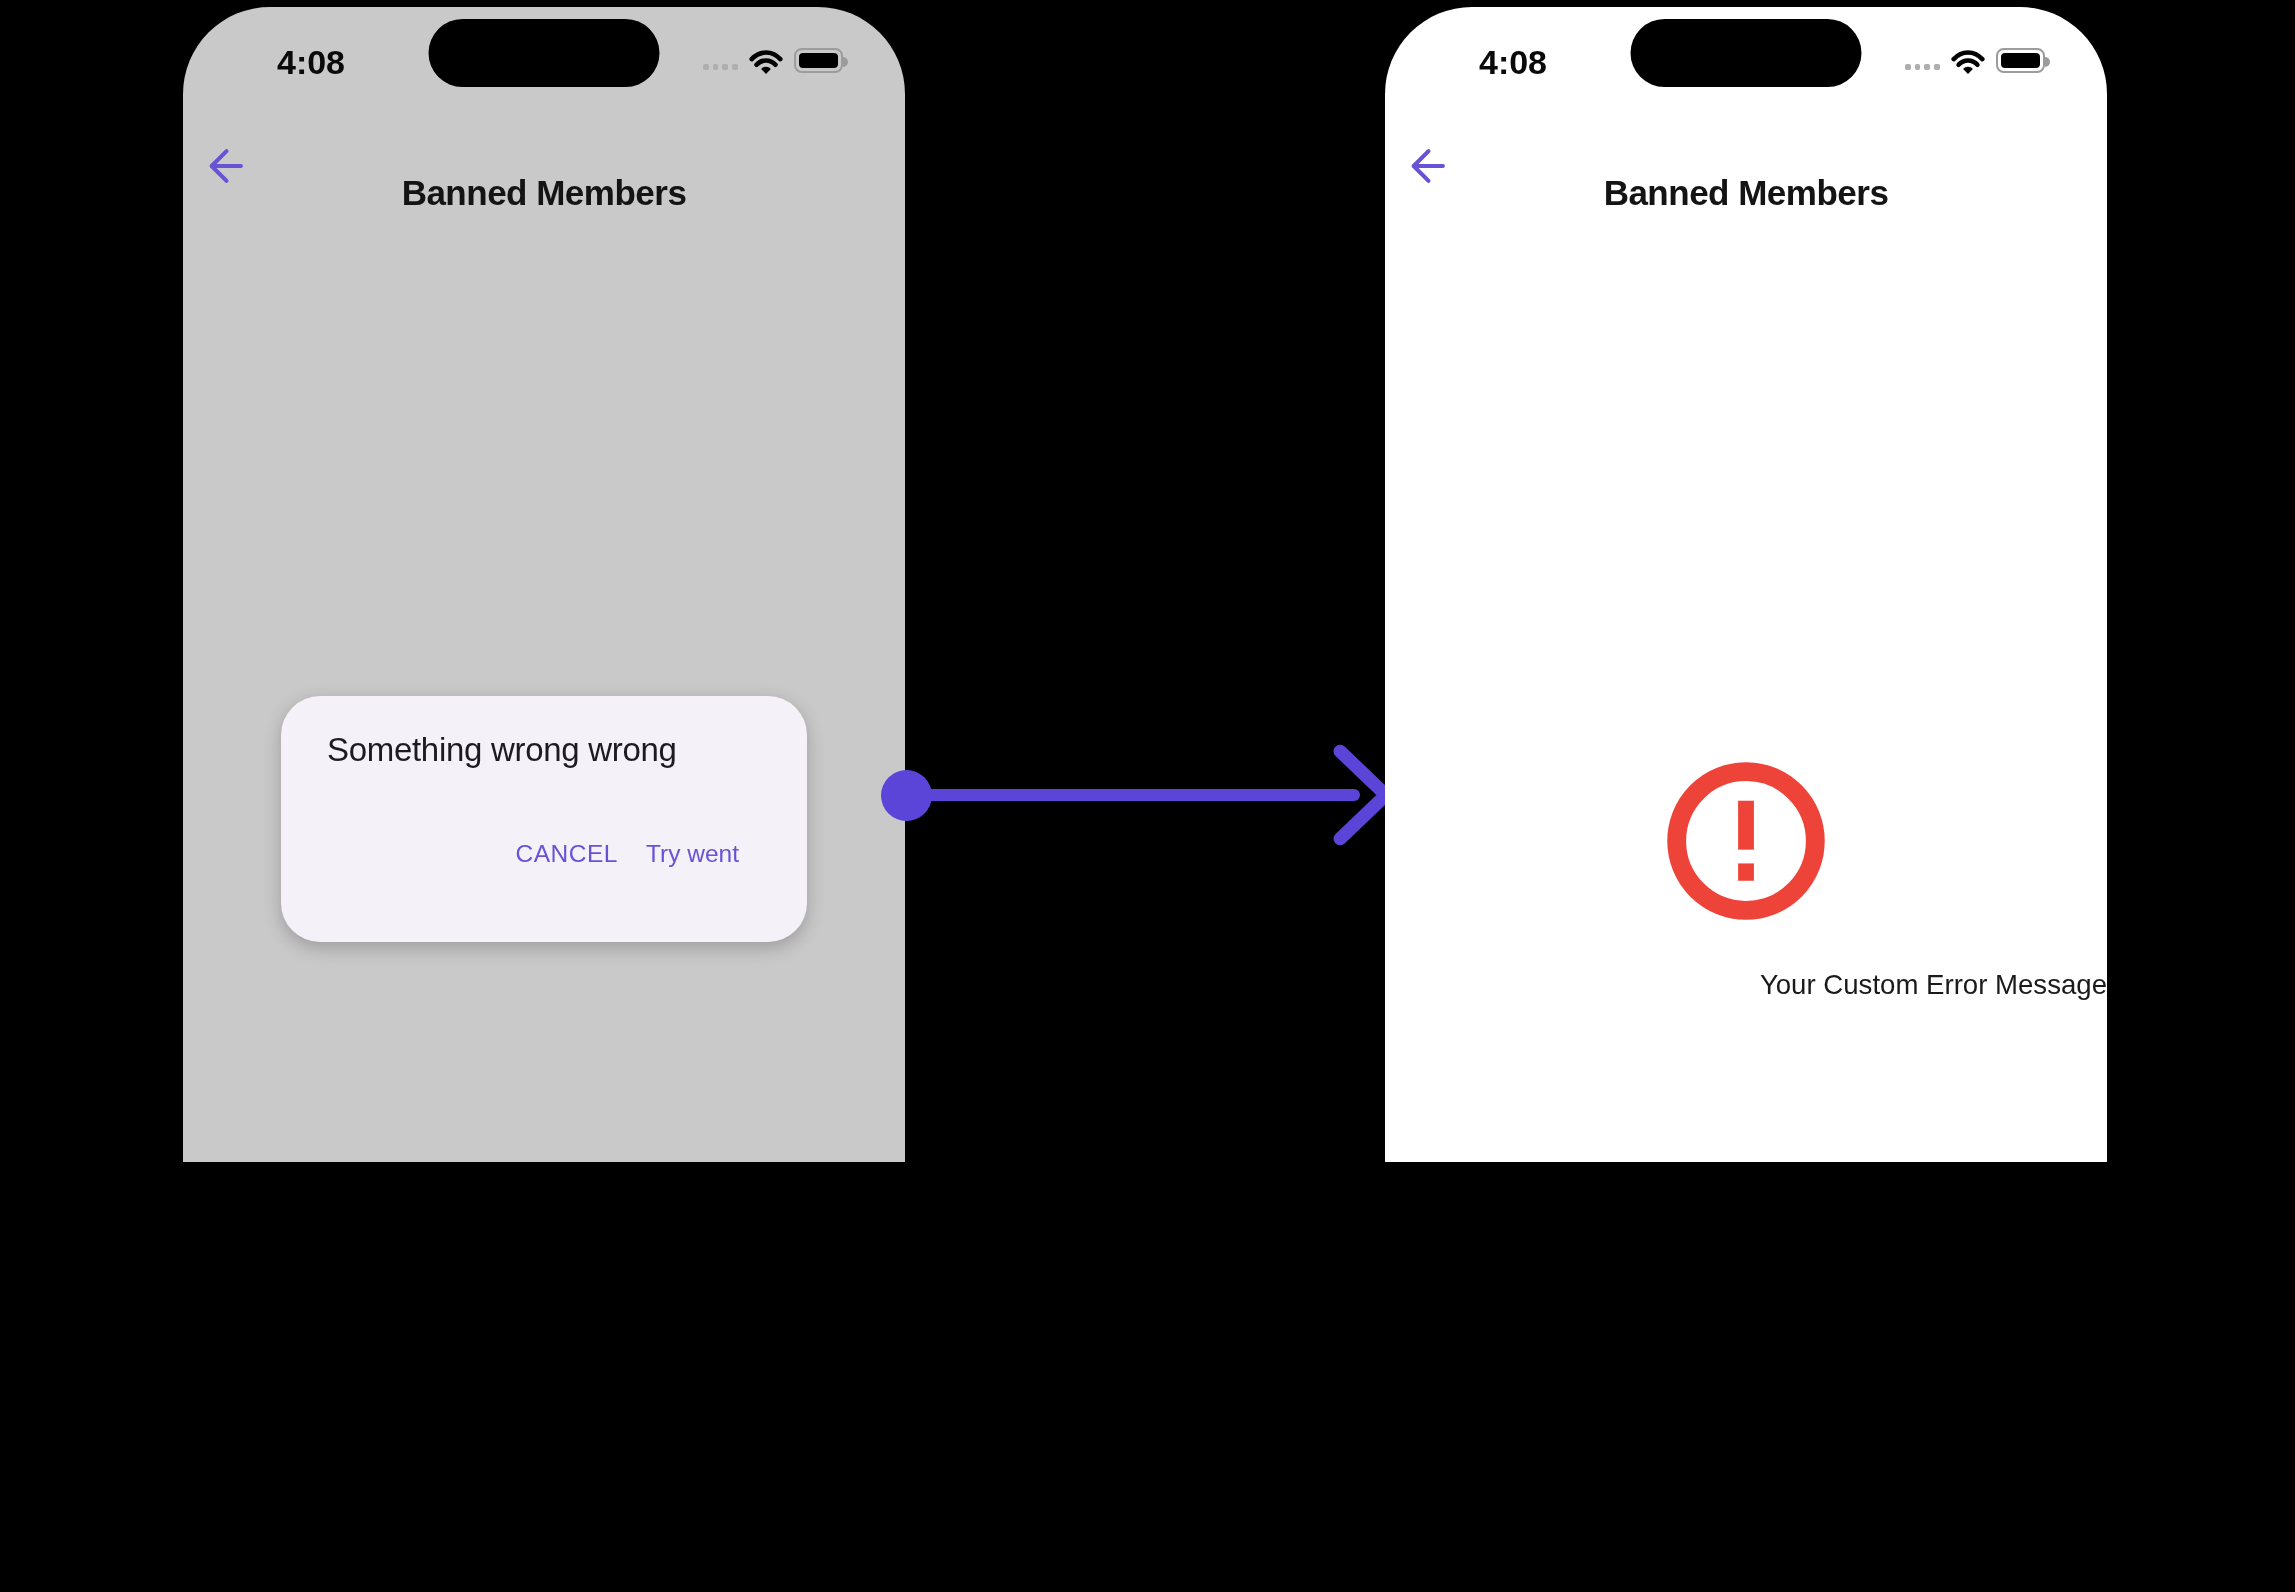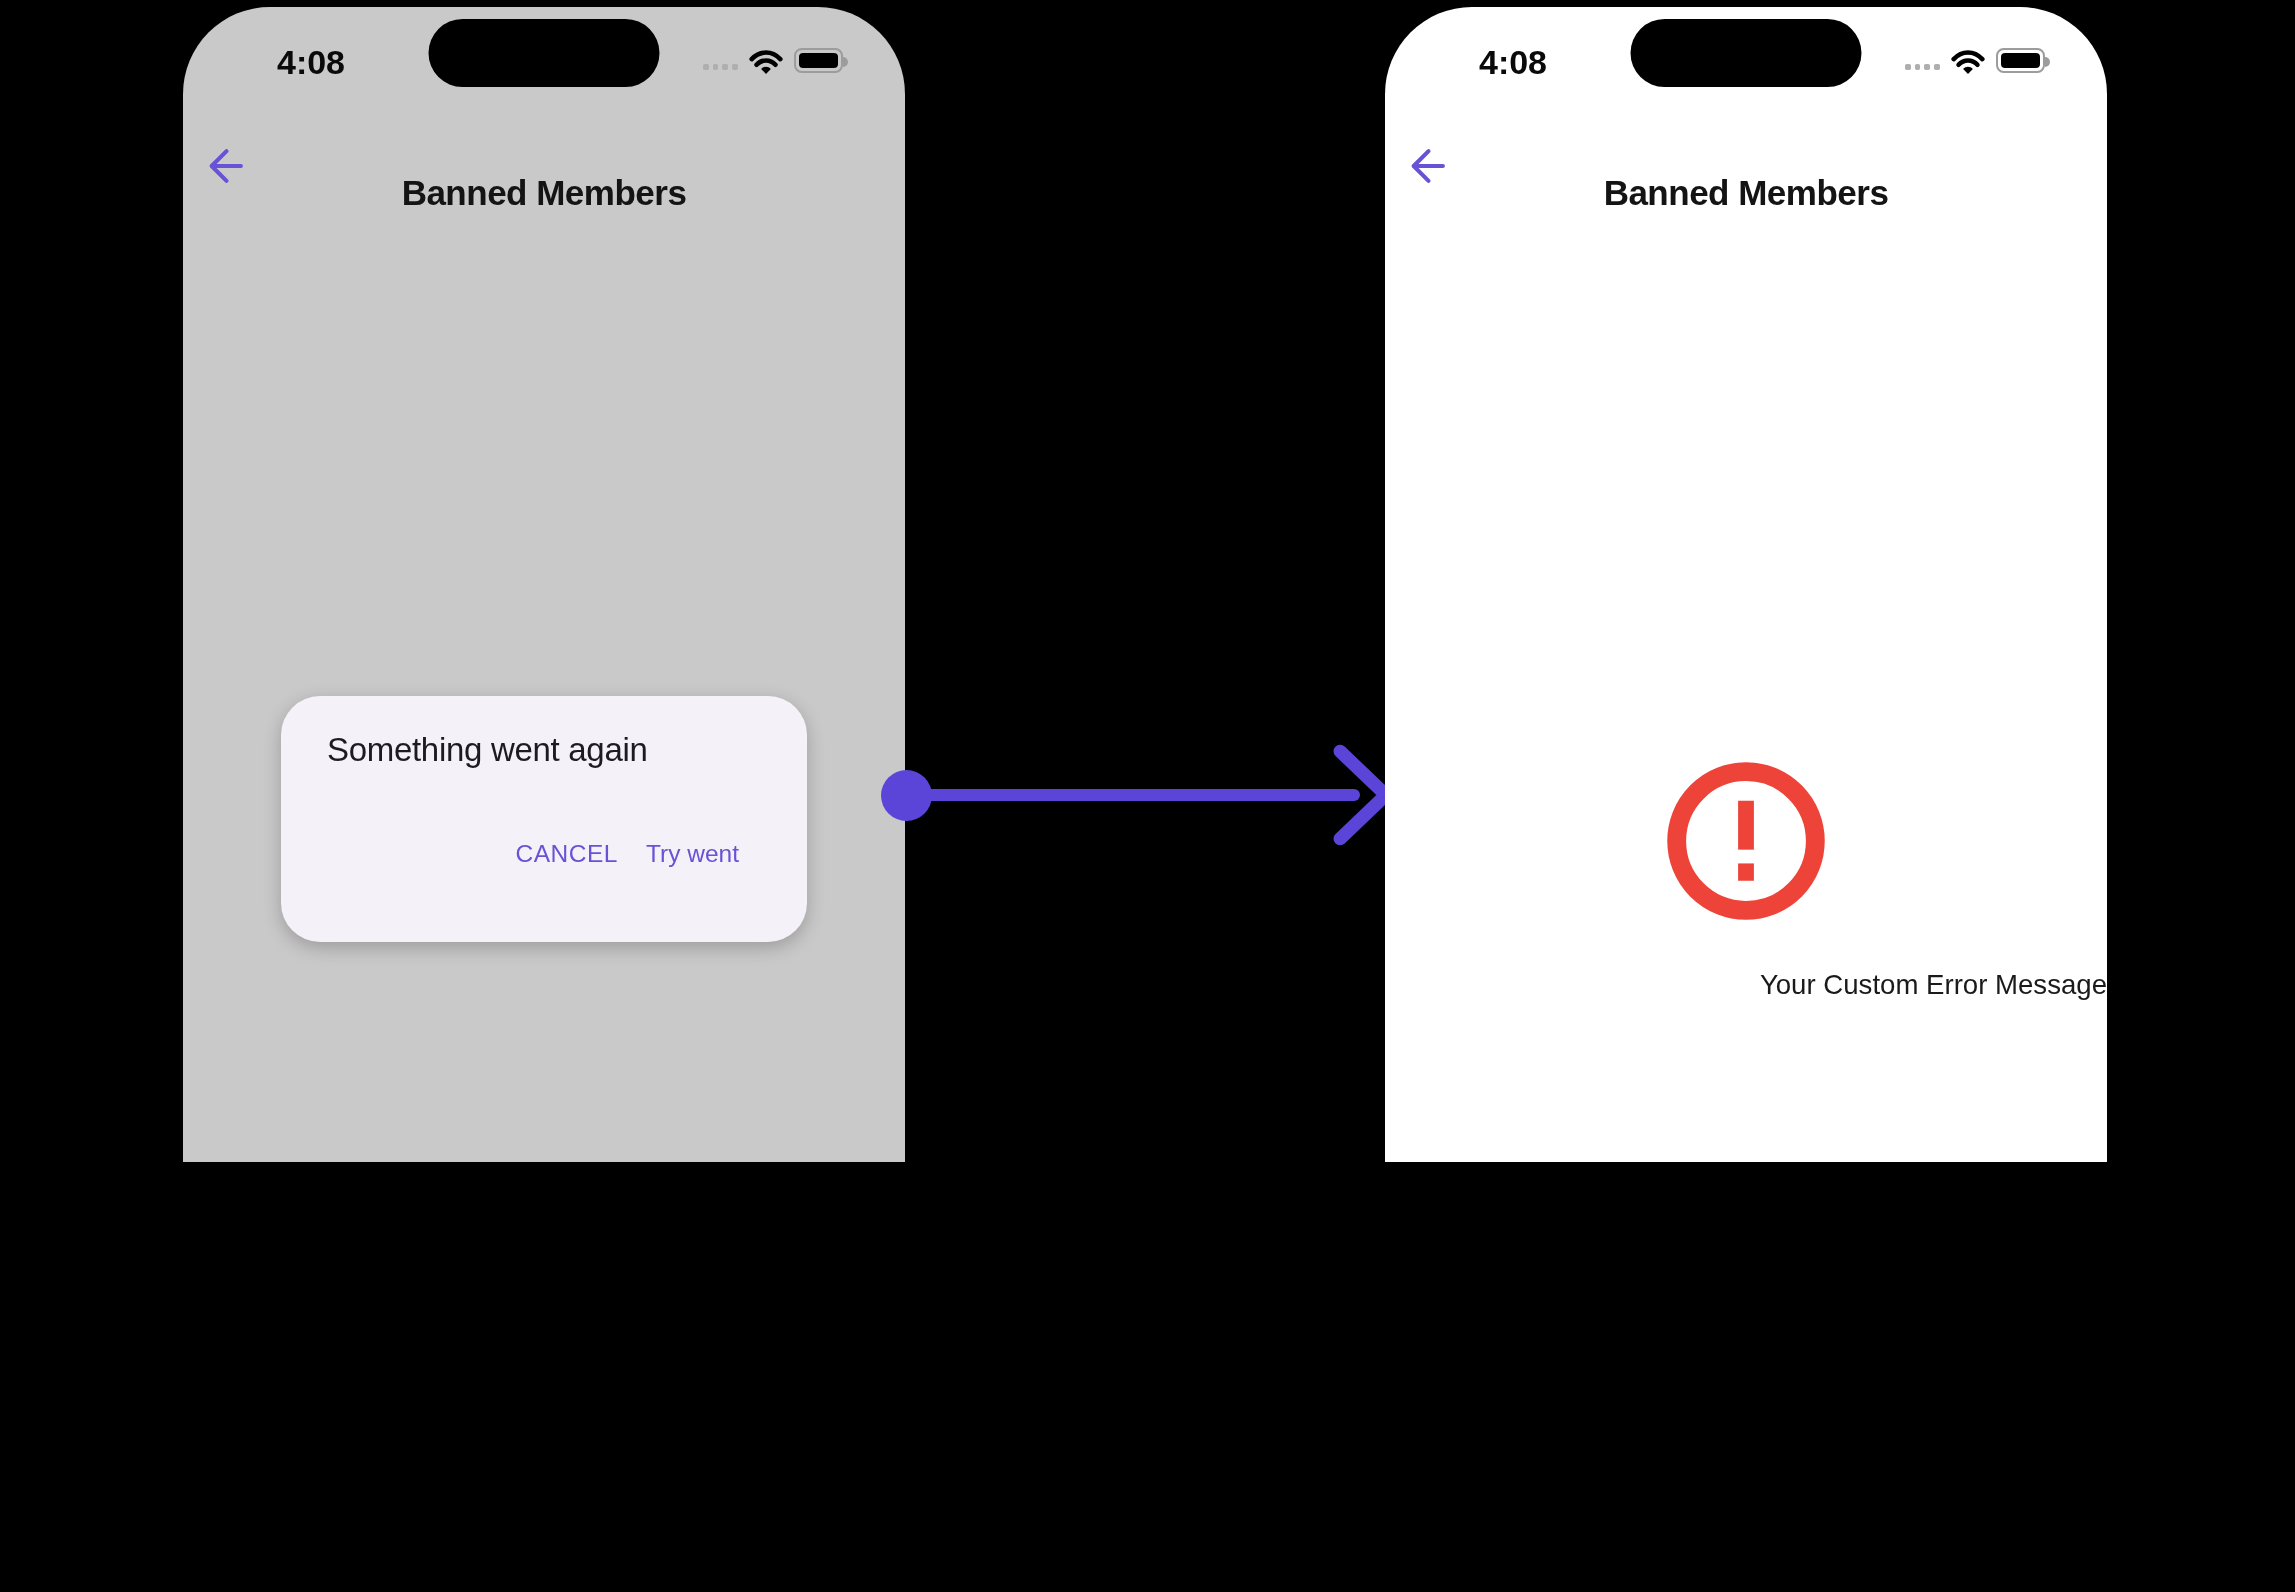--- a/index.html
+++ b/index.html
@@ -98,21 +98,21 @@
           <svg width="40" height="40" viewBox="0 0 78 78">
             <line x1="12" y1="39" x2="68" y2="39" stroke="currentColor" stroke-width="8" stroke-linecap="round"></line>
             <polyline points="40,10 11,39 40,68" fill="none" stroke="currentColor" stroke-width="8" stroke-linecap="round" stroke-linejoin="round"></polyline>
           </svg>
         </span>
       </button>
       <div class="page-title">Banned Members</div>
     </div>
 
     <div class="dialog">
-      <div class="dialog-title">Something went again</div>
+      <div class="dialog-title">Something wrong wrong</div>
       <div class="dialog-actions">
         <button class="dlg-btn caps">CANCEL</button>
         <button class="dlg-btn">Try went</button>
       </div>
     </div>
 
     <div class="home-indicator"></div>
   </div>
 
   <div class="connector">

